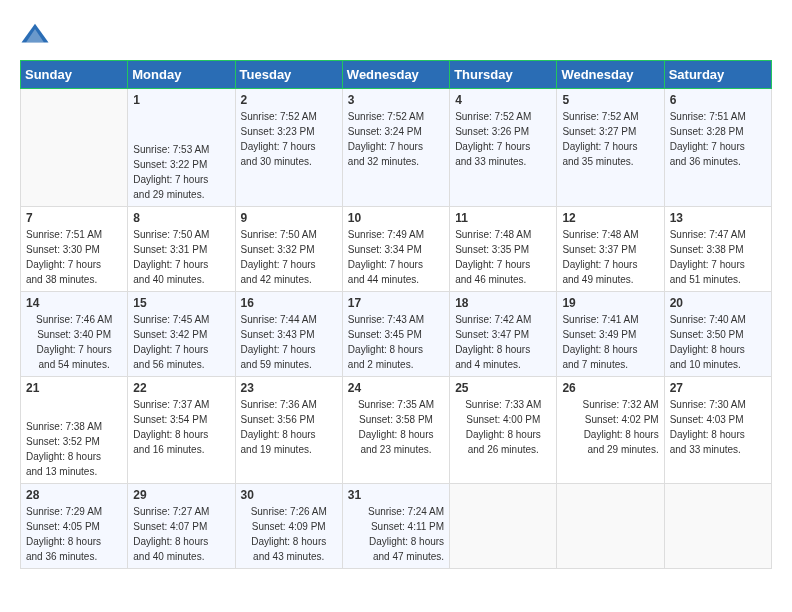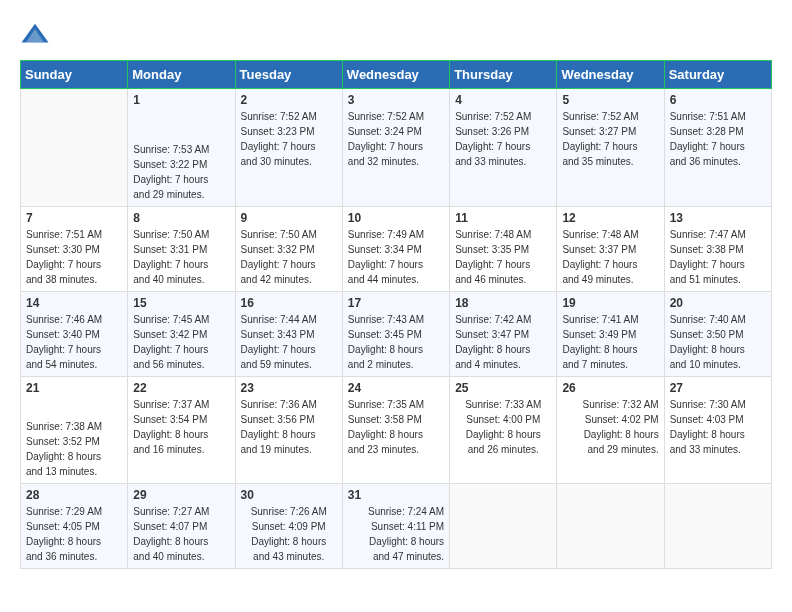--- a/index.html
+++ b/index.html
@@ -219,21 +219,21 @@
           <span class="day-num">13</span>
           <div class="day-info" style="white-space: pre-line;">Sunrise: 7:47 AM
 Sunset: 3:38 PM
 Daylight: 7 hours
 and 51 minutes.</div>
         </td>
       </tr>
       <tr>
         <td>
           <span class="day-num">14</span>
-          <div class="day-info" style="white-space: pre-line;">Sunrise: 7:46 AM
+          <div class="day-info" style="white-space: pre-line; text-align: center;">Sunrise: 7:46 AM
 Sunset: 3:40 PM
 Daylight: 7 hours
 and 54 minutes.</div>
         </td>
         <td>
           <span class="day-num">15</span>
           <div class="day-info" style="white-space: pre-line;">Sunrise: 7:45 AM
 Sunset: 3:42 PM
 Daylight: 7 hours
 and 56 minutes.</div>
@@ -291,21 +291,21 @@
         </td>
         <td>
           <span class="day-num">23</span>
           <div class="day-info" style="white-space: pre-line;">Sunrise: 7:36 AM
 Sunset: 3:56 PM
 Daylight: 8 hours
 and 19 minutes.</div>
         </td>
         <td>
           <span class="day-num">24</span>
-          <div class="day-info" style="white-space: pre-line;">Sunrise: 7:35 AM
+          <div class="day-info" style="white-space: pre-line; text-align: center;">Sunrise: 7:35 AM
 Sunset: 3:58 PM
 Daylight: 8 hours
 and 23 minutes.</div>
         </td>
         <td>
           <span class="day-num">25</span>
           <div class="day-info" style="white-space: pre-line; text-align: center;">Sunrise: 7:33 AM
 Sunset: 4:00 PM
 Daylight: 8 hours
 and 26 minutes.</div>

